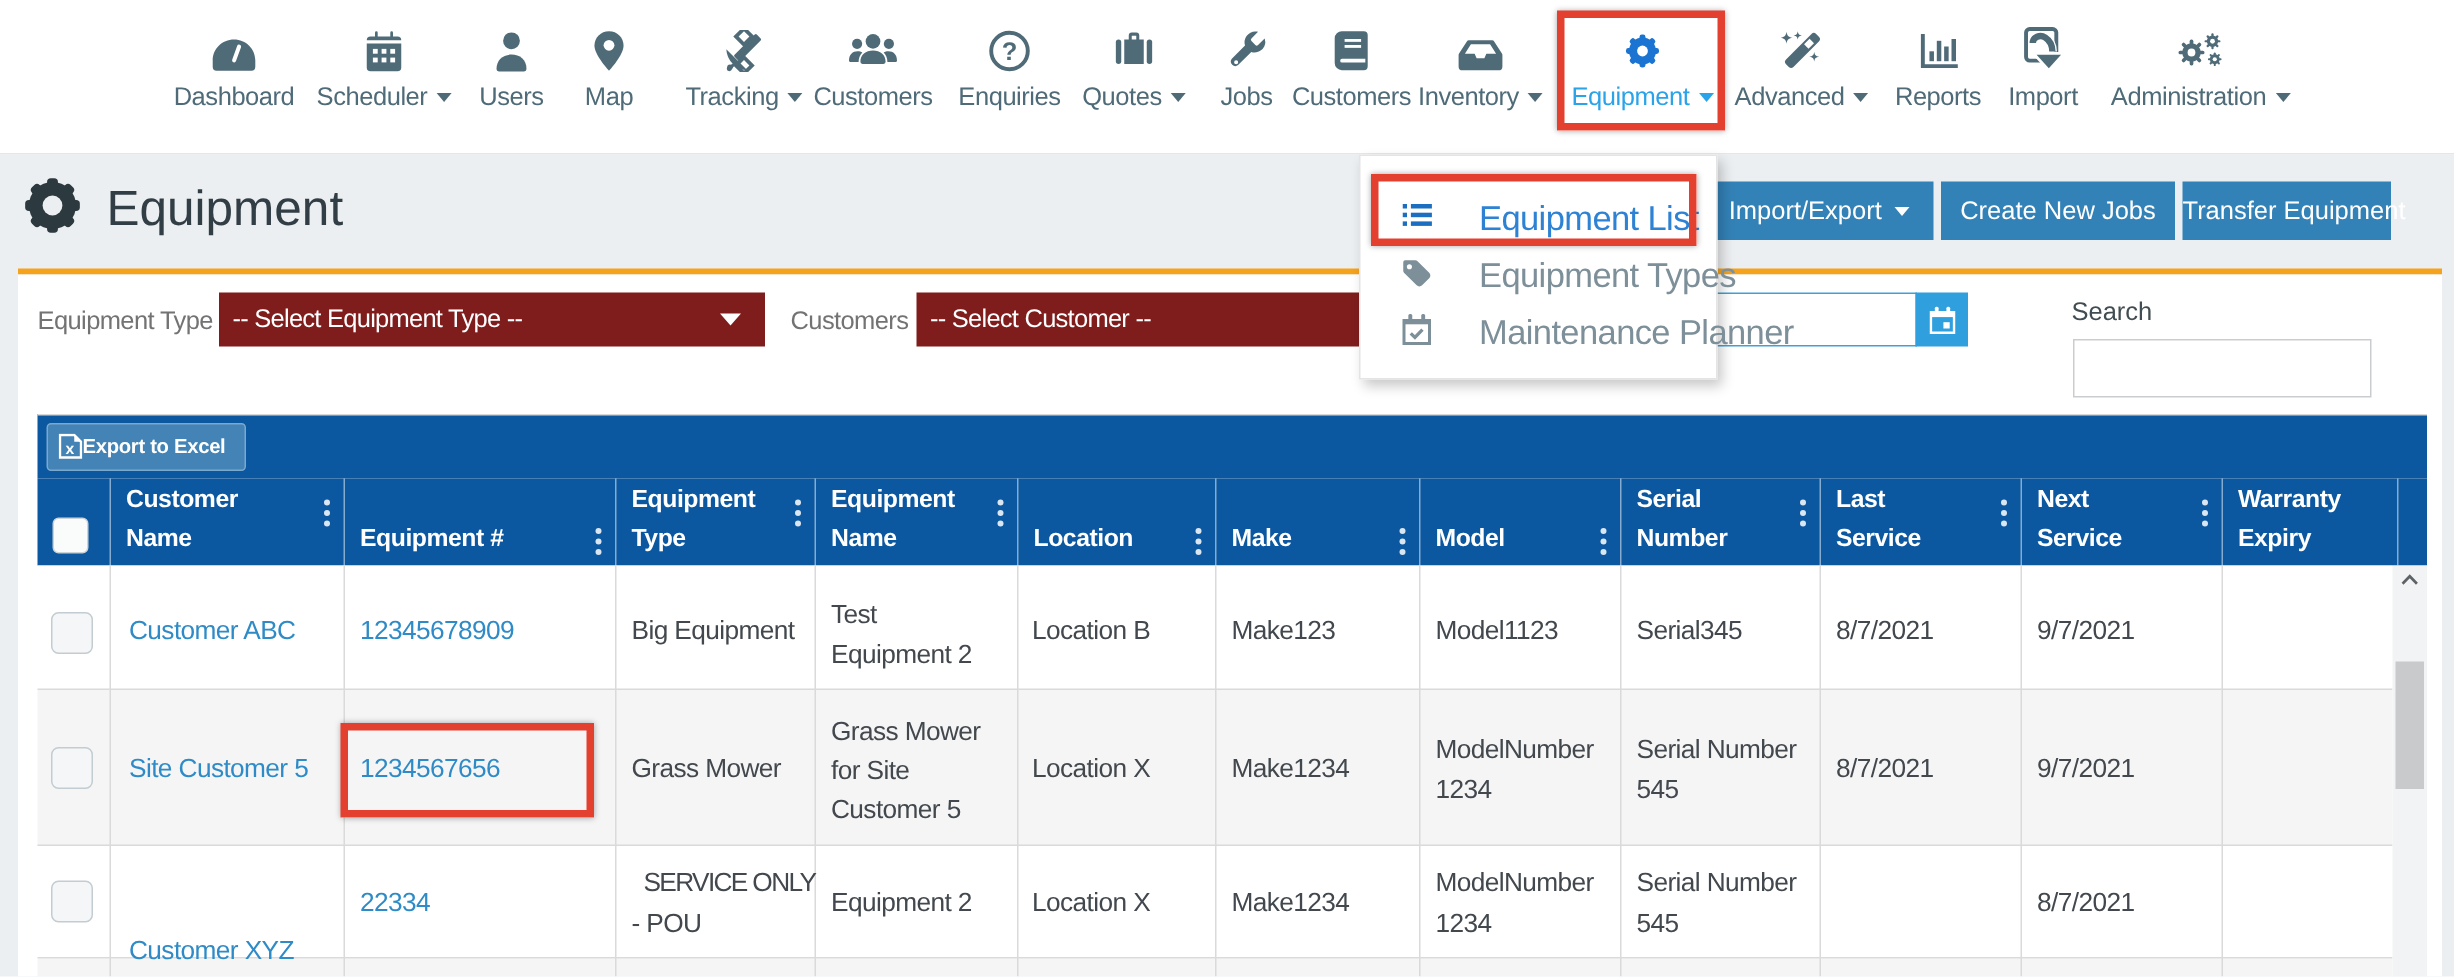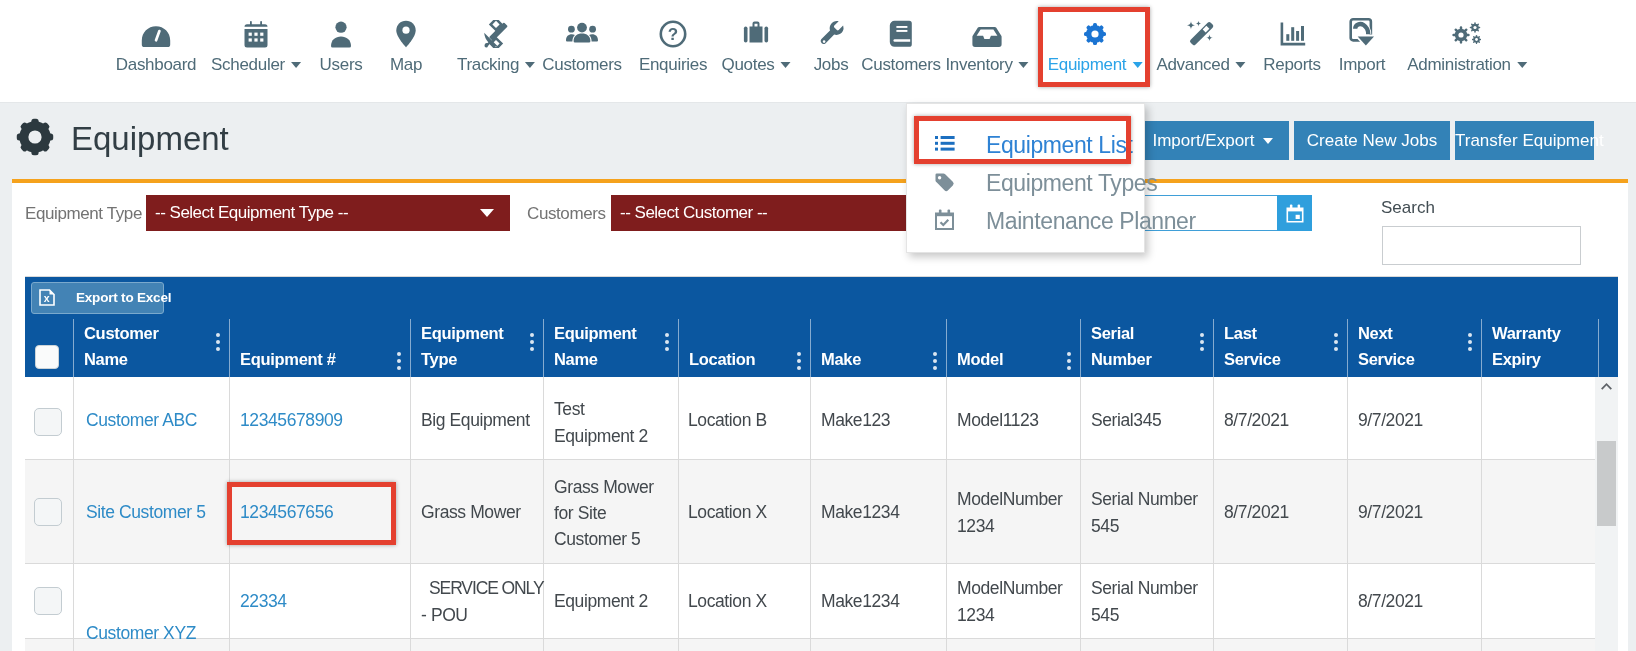--- a/index.html
+++ b/index.html
@@ -24,21 +24,21 @@
   
   .flabel { position:absolute; font-size:17px; letter-spacing:-0.4px; color:#737373; }
   .bsel { position:absolute; top:195px; height:36px; background:#7f1d1d; color:#fff; font-size:17px; letter-spacing:-0.5px; line-height:36px; padding-left:9px; }
   .bsel .sarrow { position:absolute; right:16px; top:14px; width:0; height:0; border-left:7px solid transparent; border-right:7px solid transparent; border-top:8px solid #ffffff; }
   #dateinp { position:absolute; left:1004px; top:195px; width:274px; height:36px; background:#fff; border:1px solid #3f9fd8; }
   #calbtn { position:absolute; left:1277px; top:195px; width:35px; height:36px; background:#2f9fdd; }
   #searchlab { position:absolute; left:1381px; top:198px; font-size:17px; color:#424d53; }
   #searchinp { position:absolute; left:1382px; top:226px; width:199px; height:39px; background:#fff; border:1px solid #c9cdd0; }
   
   #toolbar { position:absolute; left:25px; top:276px; width:1593px; height:43px; background:#0b57a0; border-top:1px solid #d9d9d9; }
-  #exportbtn { position:absolute; left:31px; top:282px; width:133px; height:32px; background:#4383b5; border:1px solid #7aa9cd; border-radius:3px; color:#fff; font-size:13.5px; font-weight:bold; line-height:30px; padding-left:44px; white-space:nowrap; letter-spacing:-0.2px; }
+  #exportbtn { position:absolute; left:31px; top:282px; width:133px; height:32px; background:#4383b5; border:1px solid #7aa9cd; border-radius:3px; color:#fff; font-size:13.5px; font-weight:bold; line-height:30px; padding-left:23px; white-space:nowrap; letter-spacing:-0.2px; }
   #thead { position:absolute; left:25px; top:319px; width:1593px; height:58px; background:#0b57a0; }
   .th { position:absolute; bottom:5px; color:#fff; font-weight:bold; font-size:16.5px; letter-spacing:-0.3px; line-height:26px; }
   .thsep { position:absolute; top:0; width:1px; height:58px; background:rgba(255,255,255,0.5); }
   .tdots { position:absolute; width:4px; }
   .tdots i { display:block; width:4px; height:4px; border-radius:50%; background:rgba(255,255,255,0.85); margin-bottom:3px; }
   
   .row { position:absolute; left:25px; width:1570px; }
   .row.alt { background:#f5f5f5; }
   .vline { position:absolute; width:1px; top:377px; height:274px; background:#dadada; z-index:1; }
   .hline { position:absolute; left:25px; width:1570px; height:1px; background:#dadada; z-index:1; }

